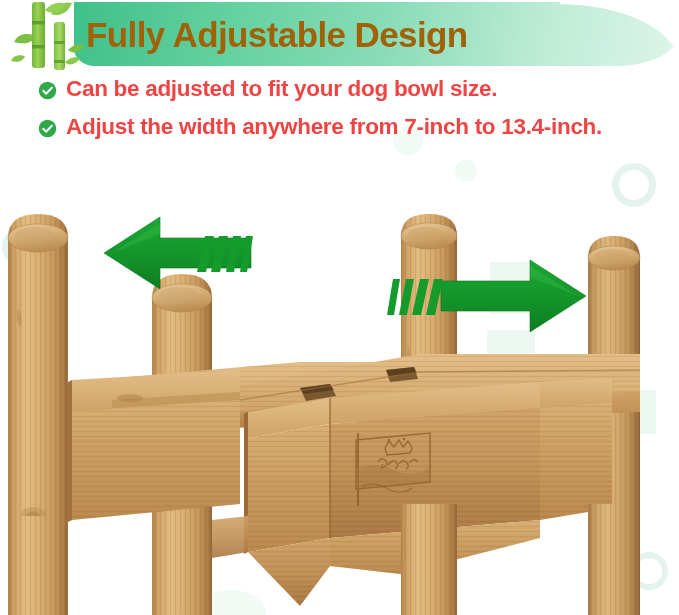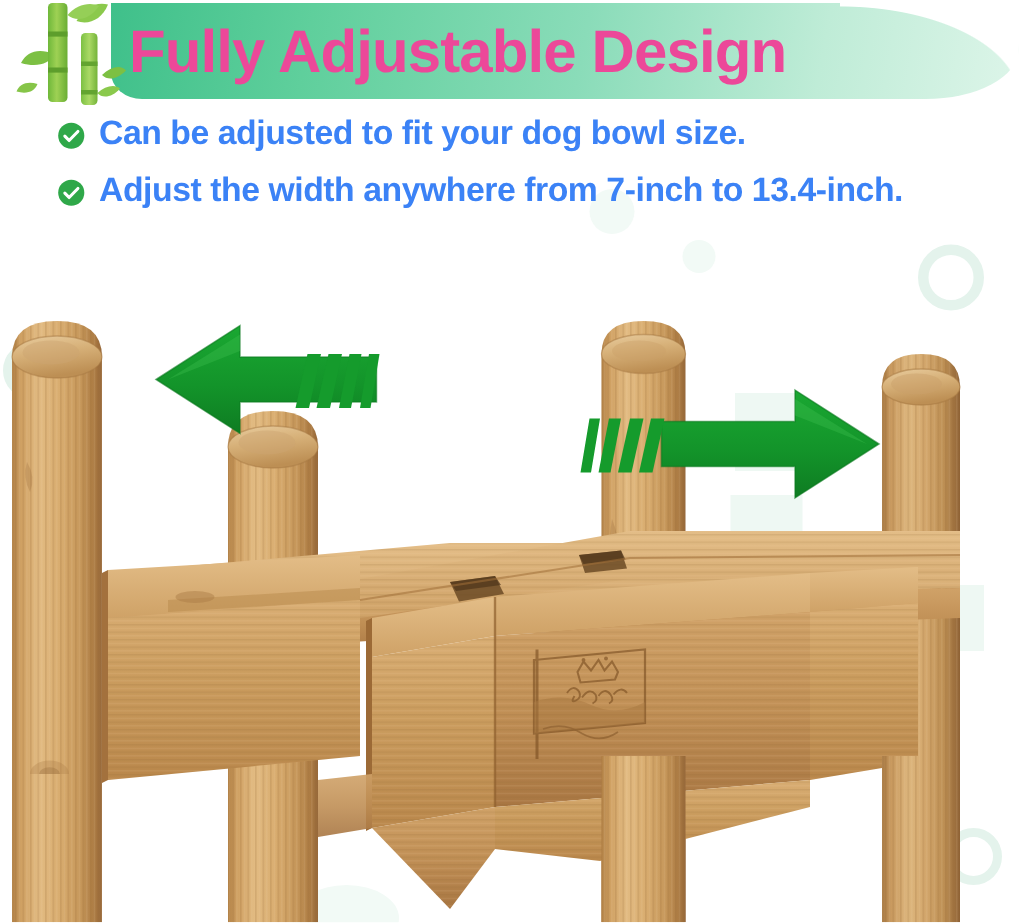--- a/index.html
+++ b/index.html
@@ -36,35 +36,35 @@
   #banner-cap{
     position:absolute;left:560px;top:0px;width:119px;height:66px;
     background:#ffffff;
     -webkit-mask:radial-gradient(120px 62px at 0% 100%, transparent 99%, #000 100%);
             mask:radial-gradient(120px 62px at 0% 100%, transparent 99%, #000 100%);
   }
 
   #title{
     position:absolute;left:86px;top:8px;width:560px;height:54px;
     display:flex;align-items:center;
-    font-size:40px;font-weight:700;letter-spacing:-0.6px;
-    color:#ec4899;
+    font-size:35px;font-weight:700;letter-spacing:-0.6px;
+    color:#a16207;
     white-space:nowrap;
     font-family:"Liberation Sans", sans-serif;
   }
 
   
   #bamboo{position:absolute;left:6px;top:-2px;width:78px;height:74px;}
 
   
   #bullets{position:absolute;left:38px;top:76px;width:600px;}
   .bullet{display:flex;align-items:flex-start;margin-bottom:11px;}
   .chk{flex:0 0 auto;width:19px;height:19px;margin-top:5px;margin-right:9px;}
   .btext{
-    font-size:22.5px;font-weight:700;color:#3b82f6;line-height:1.18;
+    font-size:22.5px;font-weight:700;color:#ef4444;line-height:1.18;
     letter-spacing:-0.3px;max-width:570px;
     font-family:"Liberation Sans", sans-serif;
   }
 
   
   #photo{position:absolute;left:0;top:186px;width:679px;height:429px;overflow:hidden;}
 
   svg{display:block;}
 </style>
 </head>

